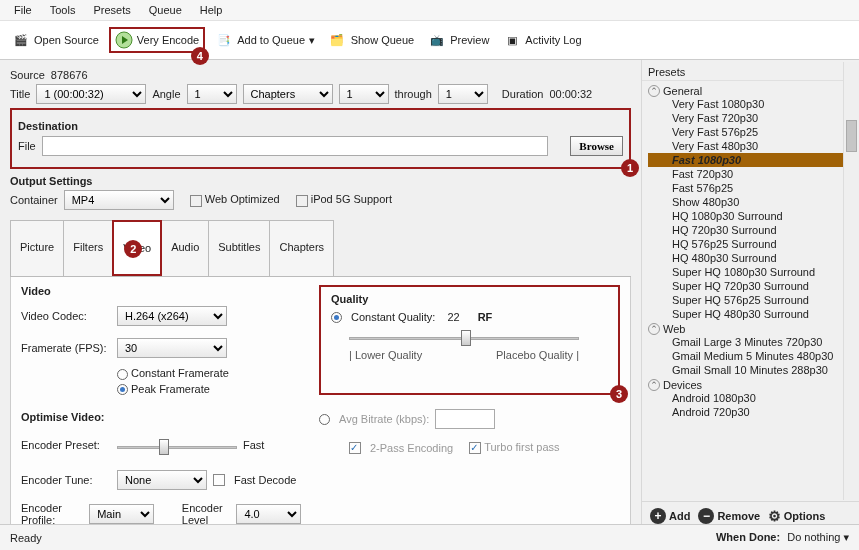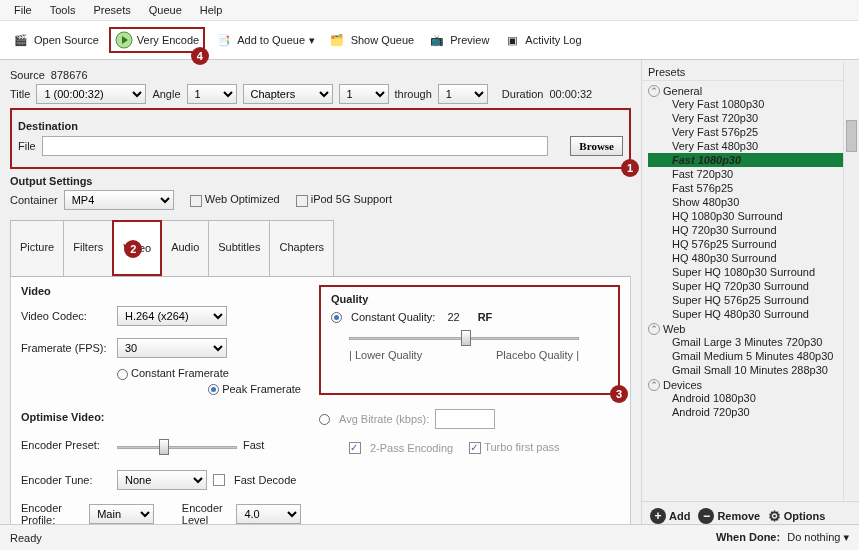--- a/index.html
+++ b/index.html
@@ -39,21 +39,21 @@
 .sliderQ .thumb { left: 112px; }
 .opt-slider-labels { display: flex; justify-content: space-between; width: 230px; font-size: 10px; color: #555; }
 .disabled { color: #999; }
 .extra-box { border: 1px solid #ccc; height: 34px; margin-top: 4px; width: 490px; }
 .presets-head { padding: 2px 6px; font-weight: normal; border-bottom: 1px solid #e0e0e0; }
 .preset-list { flex: 1; overflow-y: auto; padding: 2px 2px; }
 .preset-group { margin: 2px 0 2px 4px; }
 .preset-group .gh { display: flex; align-items: center; gap: 3px; }
 .caret { width: 12px; height: 12px; border: 1px solid #999; border-radius: 50%; font-size: 9px; text-align: center; line-height: 10px; color: #666; }
 .preset-item { padding: 1px 0 1px 24px; cursor: pointer; }
-.preset-item.sel { background: #15803d; font-style: italic; font-weight: bold; }
+.preset-item.sel { background: #a16207; font-style: italic; font-weight: bold; }
 .preset-actions { display: flex; gap: 8px; align-items: center; border-top: 1px solid #d8d8d8; padding: 6px 8px; }
 .pa-btn { display: flex; align-items: center; gap: 3px; cursor: pointer; font-weight: bold; }
 .circle-ico { width: 16px; height: 16px; border-radius: 50%; background: #333; color: #fff; text-align: center; line-height: 16px; font-size: 12px; }
 .statusbar { position: absolute; bottom: 0; left: 0; right: 0; height: 26px; border-top: 1px solid #ccc; background: #f4f4f4; display: flex; align-items: center; justify-content: space-between; padding: 4px 10px; }
 .annot { position: absolute; width: 18px; height: 18px; background: #9a1c1c; border-radius: 50%; color: #fff; font-size: 11px; font-weight: bold; text-align: center; line-height: 18px; }
 .start-encode-hl { border: 2px solid #9a1c1c; padding: 2px 4px; }
 .gear-ico { font-size: 14px; color: #333; }
 .scrollbar-dummy { position:absolute; top:62px; right:0; width:16px; height:438px; background:#efefef; border-left:1px solid #ddd;}
 .scrollbar-dummy .th{position:absolute;top:58px;left:2px;width:11px;height:32px;background:#c6c6c6;border:1px solid #aaa;}
 </style>
@@ -160,21 +160,21 @@
         <div class="row">
           <span style="width:90px;">Video Codec:</span>
           <select class="sel-m"><option>H.264 (x264)</option></select>
         </div>
         <div class="row">
           <span style="width:90px;">Framerate (FPS):</span>
           <select class="sel-m"><option>30</option></select>
         </div>
         <div style="margin-left:96px;">
           <div><span class="radio"></span><span>Constant Framerate</span></div>
-          <div style="margin-top:3px;text-align:right;"><span class="radio on"></span><span>Peak Framerate</span></div>
+          <div style="margin-top:3px;"><span class="radio on"></span><span>Peak Framerate</span></div>
         </div>
 
         <div style="font-weight:bold;margin-top:10px;">Optimise Video:</div>
         <div class="row">
           <span style="width:90px;">Encoder Preset:</span>
           <div class="slider slider2" style="width:120px;">
               <div class="track"></div>
               <div class="thumb"></div>
             </div>
           <span>Fast</span>

